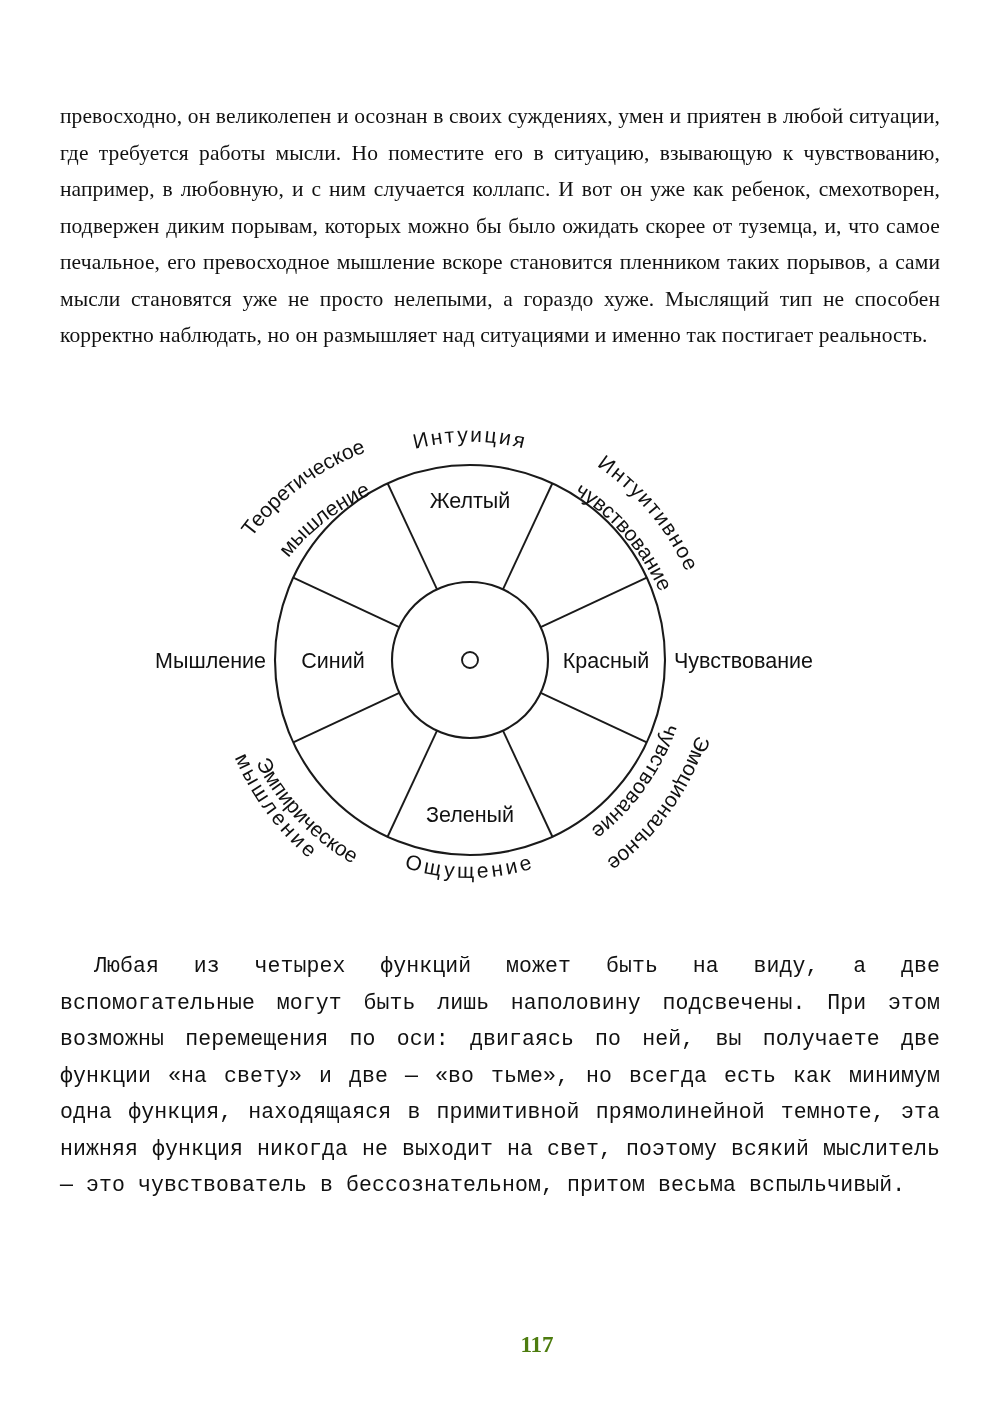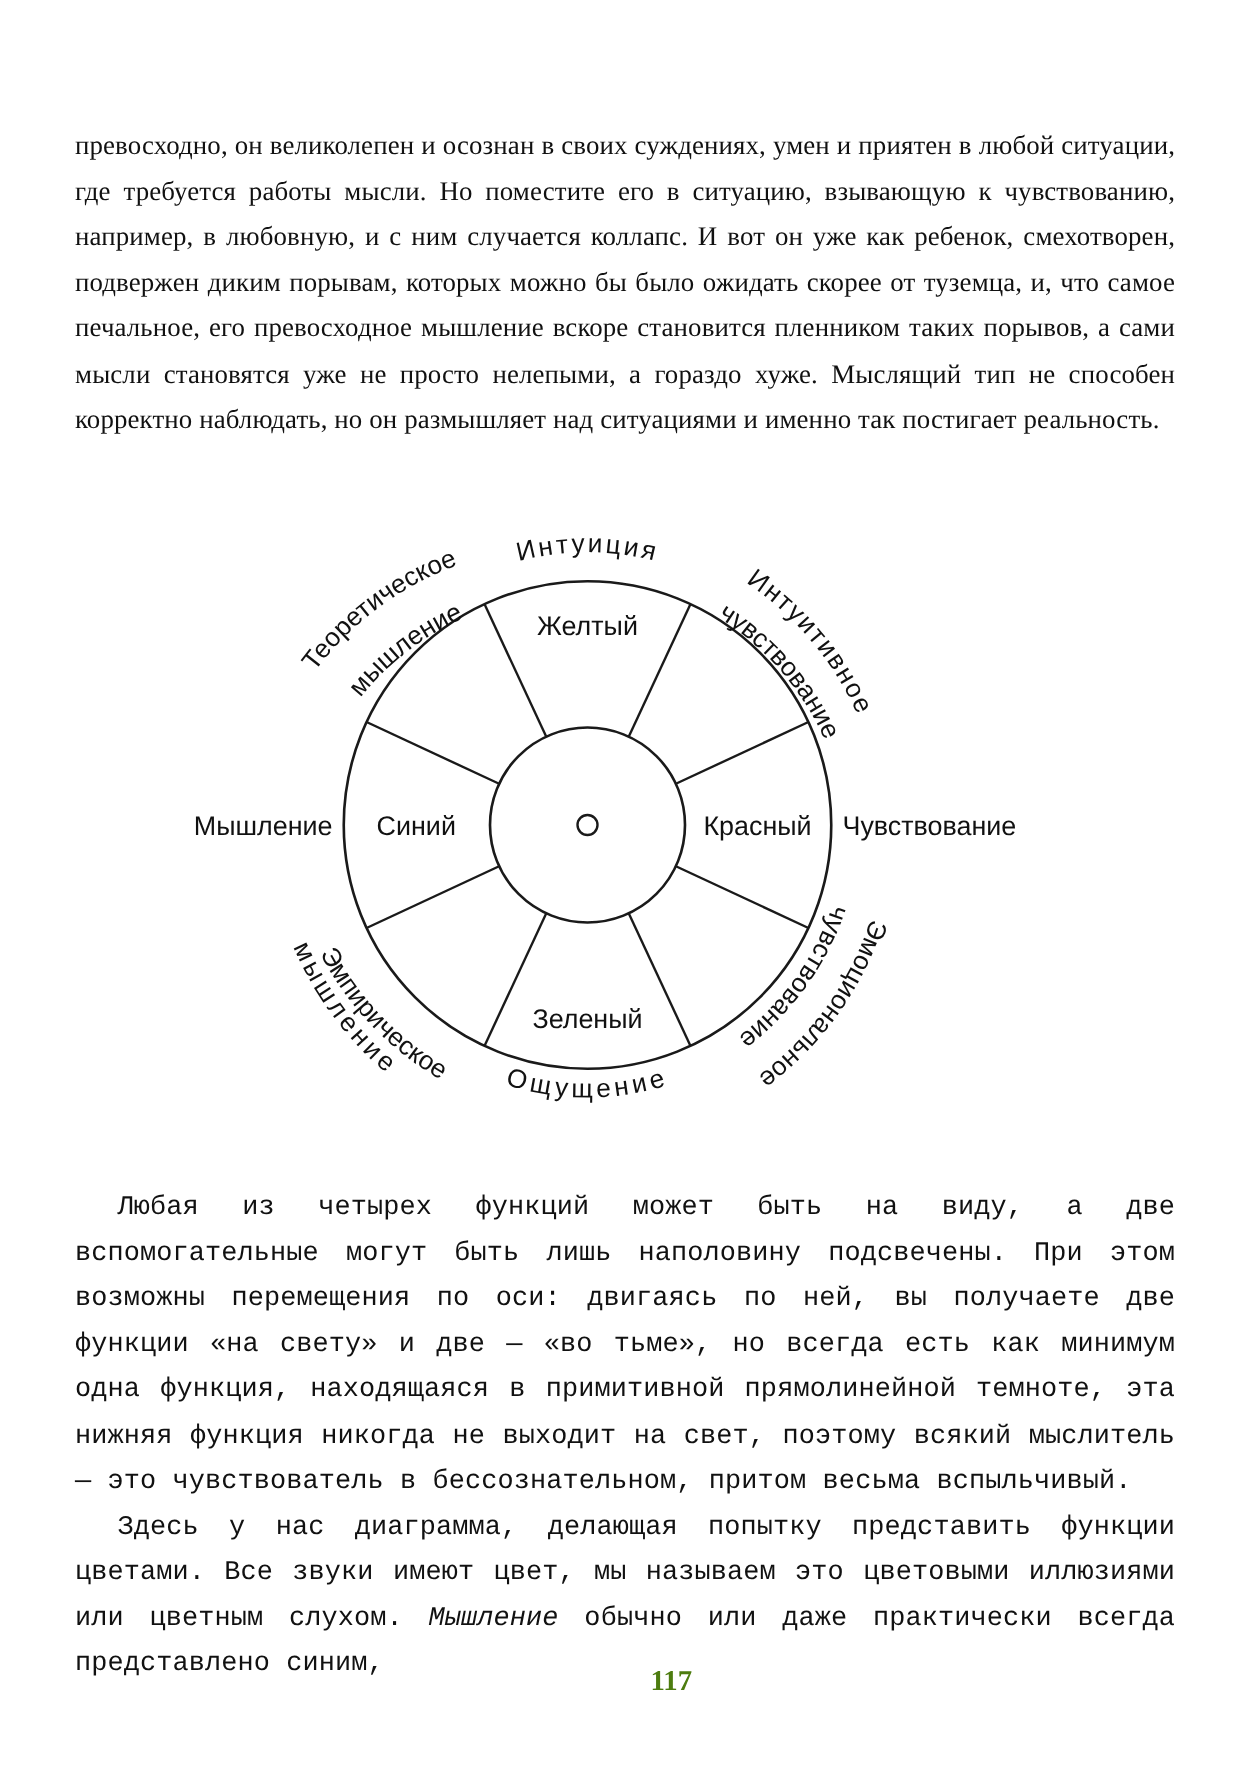--- a/index.html
+++ b/index.html
@@ -180,18 +180,17 @@
       </text>
       <text class="wheel-label-curved">
         <textPath href="#arc-bot-left-2" startOffset="50%" text-anchor="middle" side="right" letter-spacing="3">мышление</textPath>
       </text>
 
     </svg>
   </div>
 
   <div class="textblock" id="para-bottom">
     <p class="indent">Любая из четырех функций может быть на виду, а две вспомогательные могут быть лишь наполовину подсвечены. При этом возможны перемещения по оси: двигаясь по ней, вы получаете две функции «на свету» и две — «во тьме», но всегда есть как минимум одна функция, находящаяся в примитивной прямолинейной темноте, эта нижняя функция никогда не выходит на свет, поэтому всякий мыслитель — это чувствователь в бессознательном, притом весьма вспыльчивый.</p>
-    <p class="indent"><span>Здесь у нас диаграмма, делающая попытку представить функции цветами. Все звуки имеют цвет, мы называем это цветовыми иллюзиями или цветным слухом. </span><i>Мышление</i><span> обычно или даже практически всегда представлено синим,</span></p>
   </div>
 
   <div class="pagenum">117</div>
 
 </div>
 
 </body></html>

